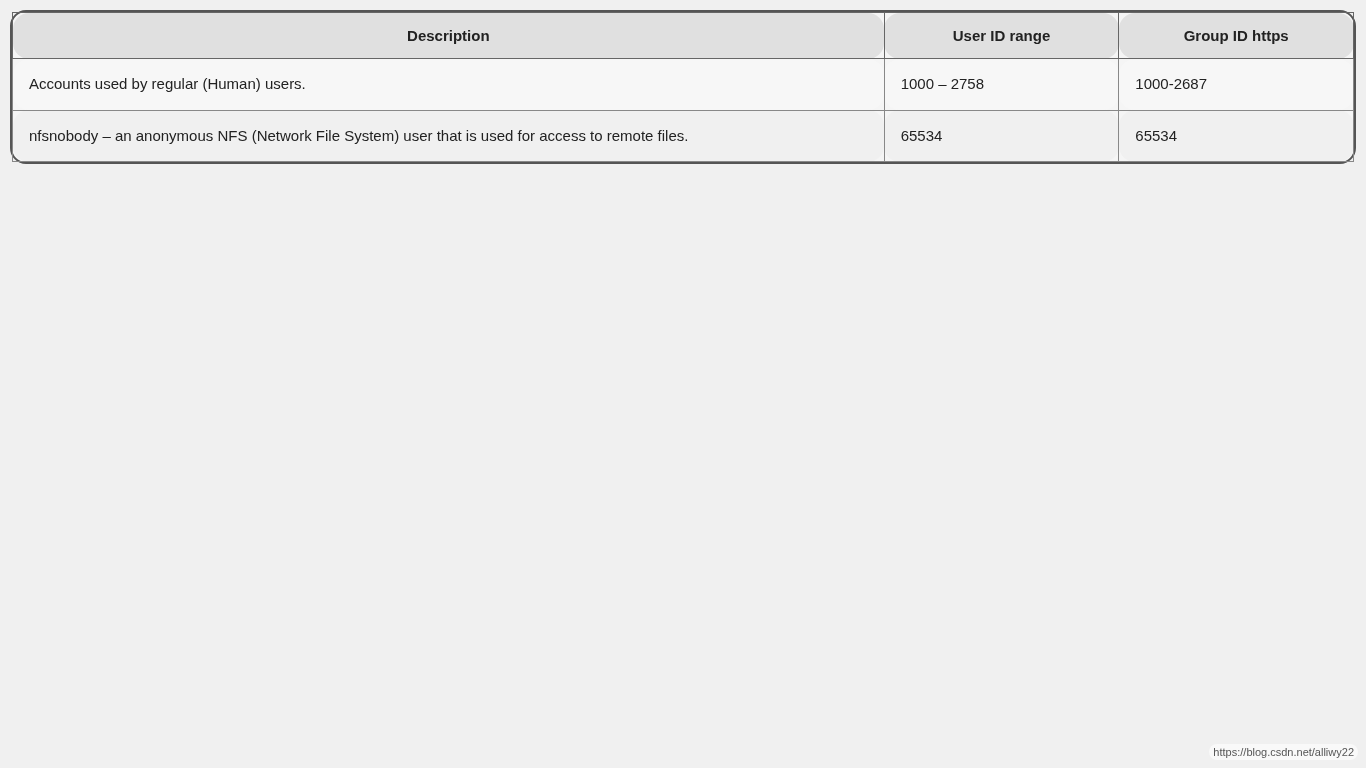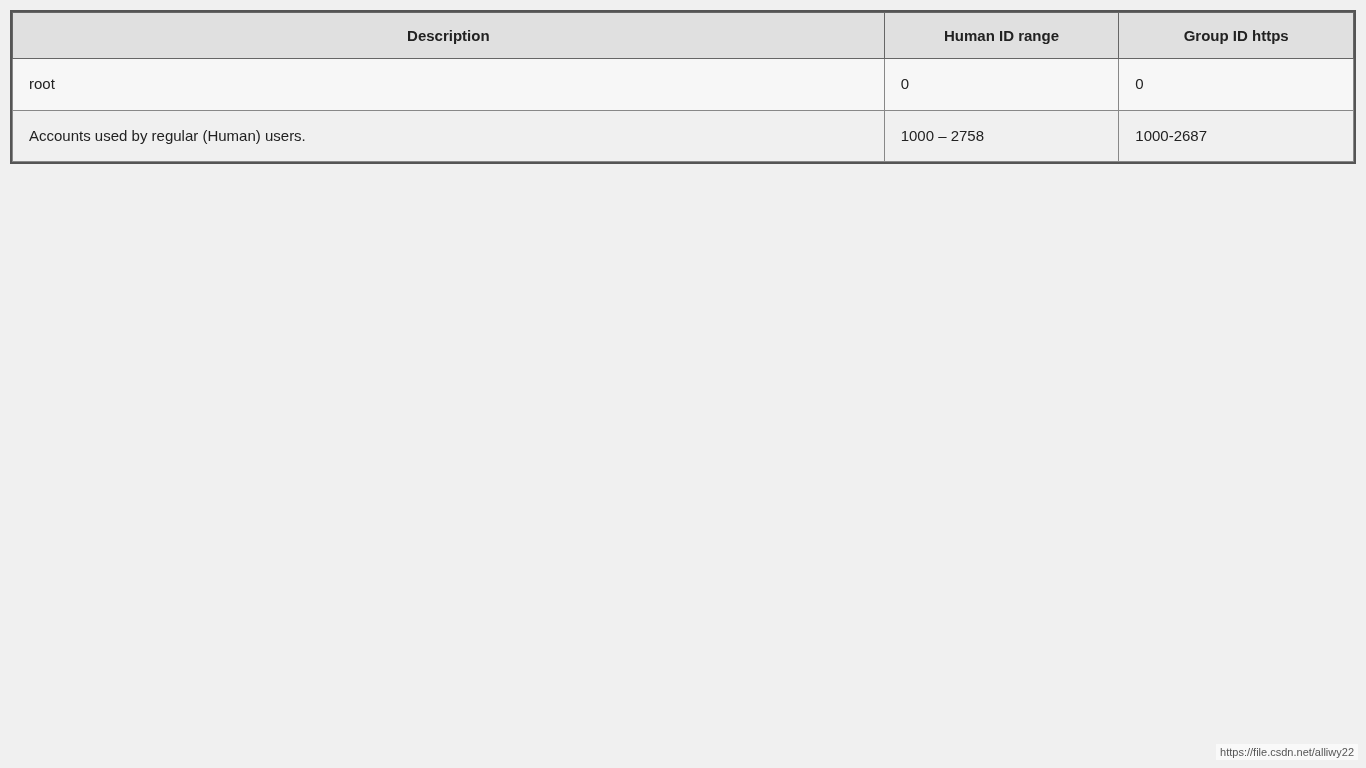--- a/index.html
+++ b/index.html
@@ -1,18 +1,19 @@
 <!DOCTYPE html>
 <html><head>
   <meta charset="utf-8">
   <style>
     * {
       box-sizing: border-box;
       margin: 0;
       padding: 0;
+      border-radius: 16px;
     }
 
     body {
       background-color: #f0f0f0;
       font-family: Arial, sans-serif;
       font-size: 15px;
       color: #222;
       display: flex;
       justify-content: center;
       align-items: flex-start;
@@ -73,32 +74,32 @@
 <div class="table-container">
   <table>
     <colgroup>
       <col class="desc">
       <col class="uid">
       <col class="gid">
     </colgroup>
     <thead>
       <tr>
         <th>Description</th>
-        <th>Human ID range</th>
+        <th>User ID range</th>
         <th>Group ID https</th>
       </tr>
     </thead>
     <tbody id="table-body">
-    <tr>
-          <td>root</td>
-          <td>0</td>
-          <td>0</td>
-        </tr>
         <tr>
           <td>Accounts used by regular (Human) users.</td>
           <td>1000 – 2758</td>
           <td>1000-2687</td>
         </tr>
+        <tr>
+          <td>nfsnobody – an anonymous NFS (Network File System) user that is used for access to remote files.</td>
+          <td>65534</td>
+          <td>65534</td>
+        </tr>
       </tbody>
   </table>
 </div>
 
-<div class="watermark">https://file.csdn.net/alliwy22</div>
+<div class="watermark">https://blog.csdn.net/alliwy22</div>
 
 </body></html>

